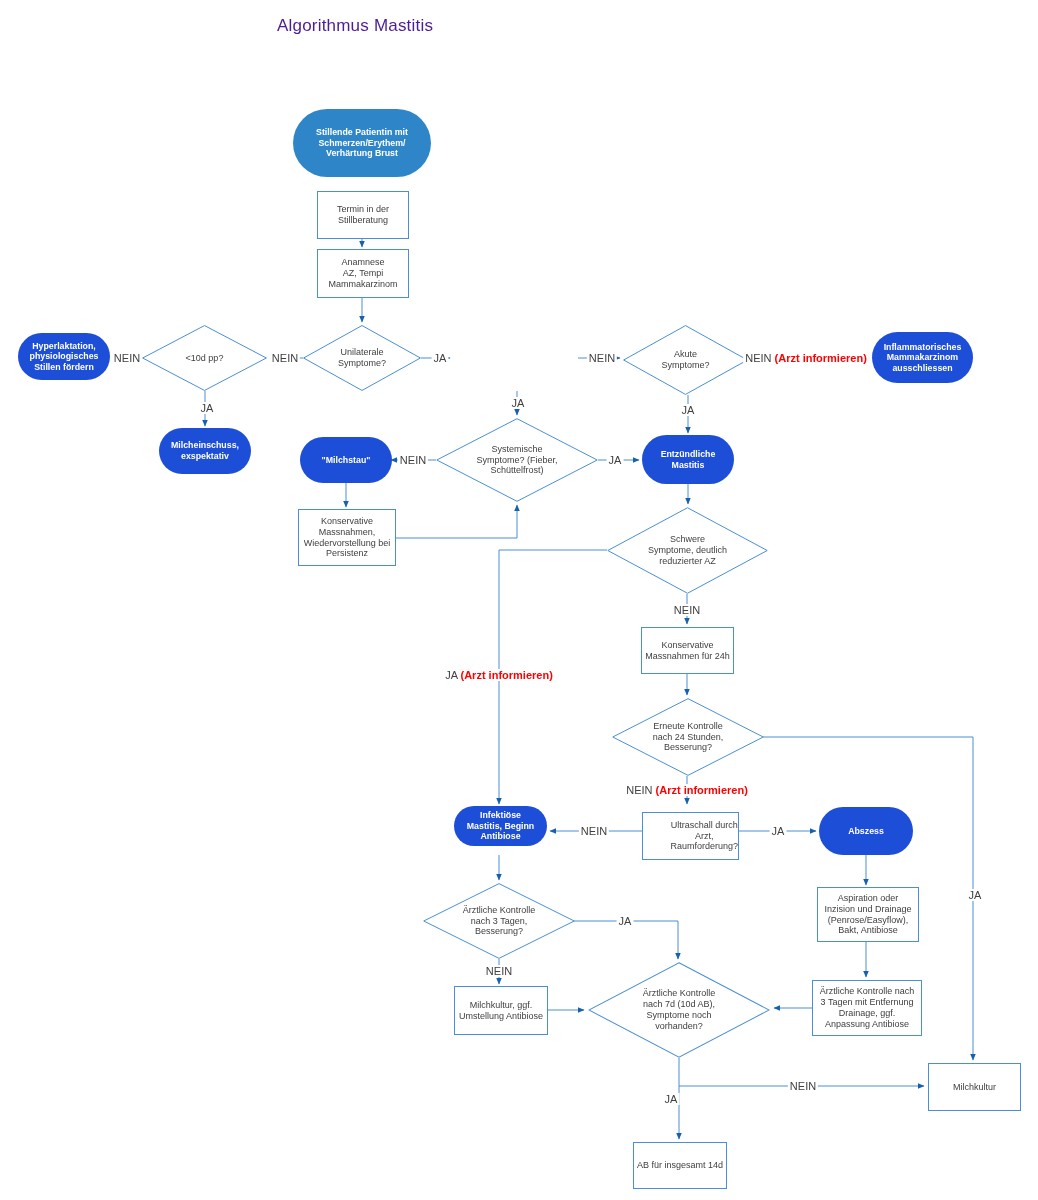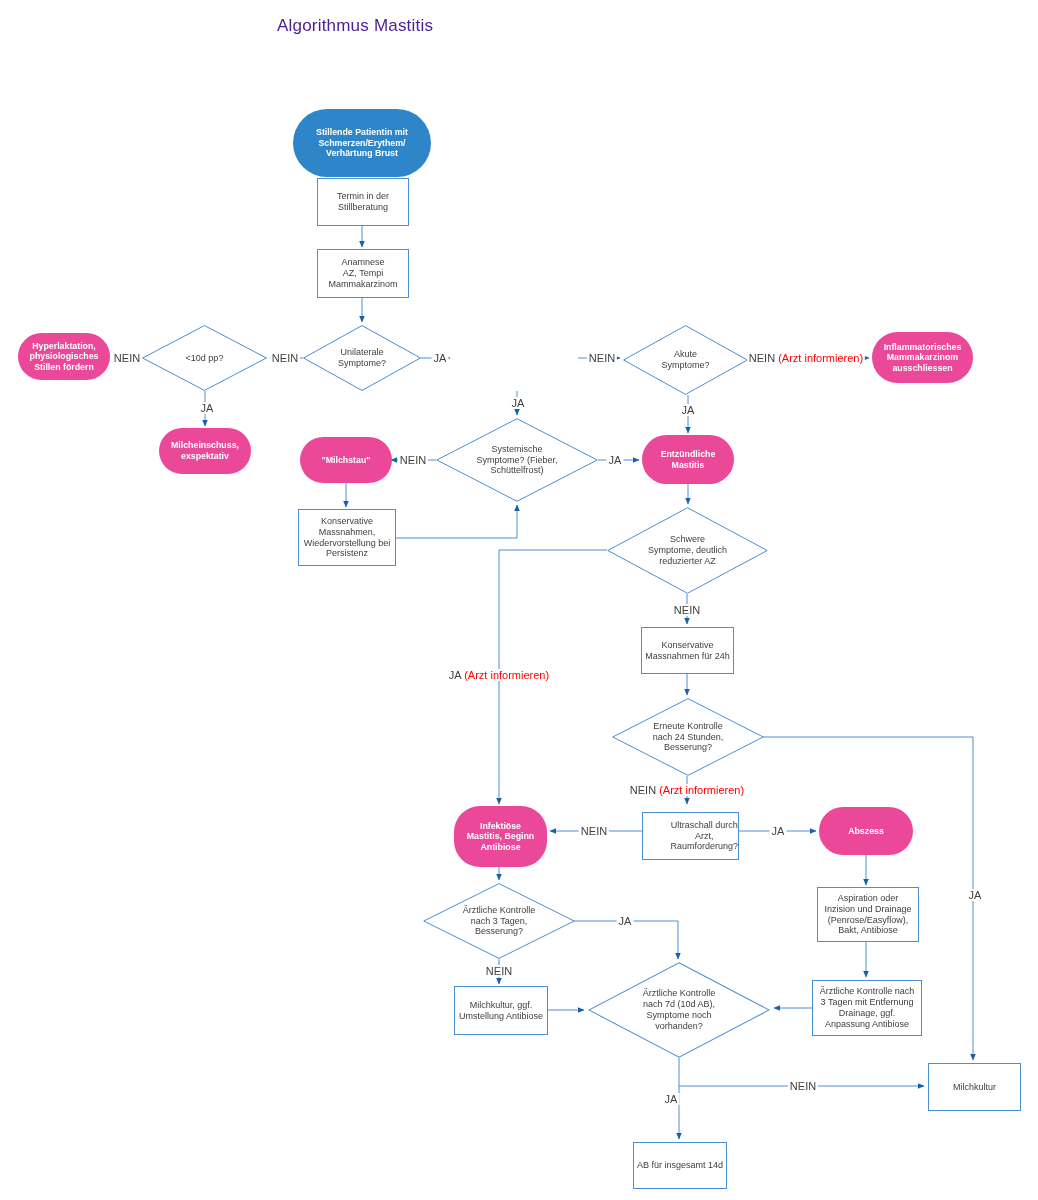--- a/index.html
+++ b/index.html
@@ -3,28 +3,28 @@
 <meta charset="utf-8">
 <style>
   html,body{margin:0;padding:0;background:#fff;}
   .canvas{position:relative;width:1038px;height:1200px;background:#fff;
           font-family:"Liberation Sans",sans-serif;overflow:hidden;}
   .title{position:absolute;left:277px;top:16px;font-size:17px;color:#4c1d95;letter-spacing:.2px;}
   .edges{position:absolute;left:0;top:0;}
   .node{position:absolute;display:flex;align-items:center;justify-content:center;
         text-align:center;font-size:9px;line-height:1.2;color:#404040;white-space:pre-line;}
   .rect{background:#fff;border:1px solid #4a8fd3;}
-  .pill{background:#ec4899;color:#fff;font-weight:bold;font-size:8.8px;border-radius:26px;}
+  .pill{background:#1d4ed8;color:#fff;font-weight:bold;font-size:8.8px;border-radius:26px;}
   .pill-light{background:#2e86c8;}
   .diamond{background:transparent;border:none;}
   .dshape{position:absolute;left:0;top:0;width:100%;height:100%;}
   .diamond .ntext{position:relative;z-index:1;}
   .elabel{position:absolute;transform:translate(-50%,-50%);background:#fff;
           padding:0 2px;font-size:11px;color:#404040;white-space:nowrap;z-index:2;}
-  .red{color:#ff0000;font-weight:normal;}
+  .red{color:#ff0000;font-weight:bold;}
 </style>
 </head>
 <body>
 
 <div class="canvas">
 
   <div class="title">Algorithmus Mastitis</div>
 
   <svg class="edges" width="1038" height="1200" viewBox="0 0 1038 1200">
     <defs>
@@ -81,28 +81,28 @@
 Mammakarzinom
 ausschliessen</span></div>
   <div class="node pill" style="left:159px;top:428px;width:92px;height:46px;">
     <span class="ntext">Milcheinschuss,
 exspektativ</span></div>
   <div class="node pill" style="left:300px;top:437px;width:92px;height:46px;">
     <span class="ntext">"Milchstau"</span></div>
   <div class="node pill" style="left:642px;top:435px;width:92px;height:49px;">
     <span class="ntext">Entzündliche
 Mastitis</span></div>
-  <div class="node pill" style="left:454px;top:806px;width:93px;height:61px;">
+  <div class="node pill" style="left:454px;top:806px;width:93px;height:40px;">
     <span class="ntext">Infektiöse
 Mastitis, Beginn
 Antibiose</span></div>
   <div class="node pill" style="left:819px;top:807px;width:94px;height:48px;">
     <span class="ntext">Abszess</span></div>
 
-  <div class="node rect" style="left:317px;top:178px;width:90px;height:46px;">
+  <div class="node rect" style="left:317px;top:191px;width:90px;height:46px;">
     <span class="ntext">Termin in der
 Stillberatung</span></div>
   <div class="node rect" style="left:317px;top:249px;width:90px;height:47px;">
     <span class="ntext">Anamnese
 AZ, Tempi
 Mammakarzinom</span></div>
   <div class="node rect" style="left:298px;top:509px;width:96px;height:55px;">
     <span class="ntext">Konservative
 Massnahmen,
 Wiedervorstellung bei

